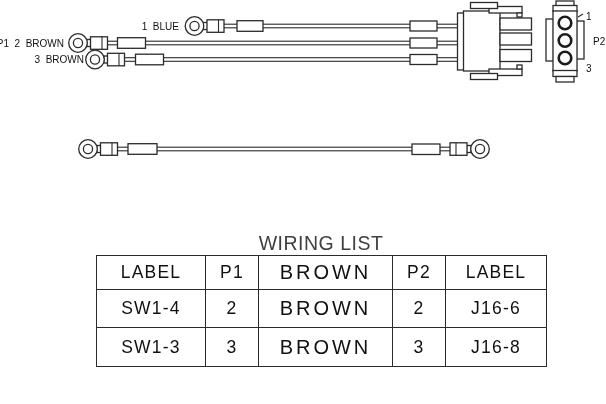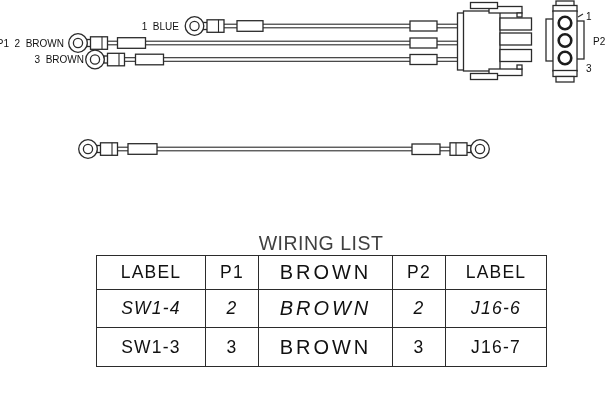--- a/index.html
+++ b/index.html
@@ -22,21 +22,21 @@
   table.wiring{
     position:absolute;left:96px;top:255px;width:450px;
     border-collapse:collapse;table-layout:fixed;background:#fff;
   }
   table.wiring td,table.wiring th{
     border:1.6px solid #2b2b2b;text-align:center;vertical-align:middle;
     font-weight:normal;font-size:17.5px;letter-spacing:1.2px;color:#111;
     padding:0;overflow:hidden;
   }
   table.wiring .lg{font-size:20px;letter-spacing:3px;}
-  tr.hrow{height:34px;} tr.r1{height:33px;} tr.r2{height:38px;font-style:italic;} tr.r3{height:39px;}
+  tr.hrow{height:34px;} tr.r1{height:33px;} tr.r2{height:38px;} tr.r3{height:39px;}
 </style>
 </head>
 <body>
 
 <div class="canvas">
 
   <svg width="606" height="215" viewBox="0 0 606 215">
 
     <g>
       <rect class="thin" x="222" y="24.2" width="240" height="3.6"></rect>
@@ -161,17 +161,17 @@
         <td>2</td>
         <td class="lg">BROWN</td>
         <td>2</td>
         <td>J16-6</td>
       </tr>
       <tr class="r3">
         <td>SW1-3</td>
         <td>3</td>
         <td class="lg">BROWN</td>
         <td>3</td>
-        <td>J16-7</td>
+        <td>J16-8</td>
       </tr>
     </tbody>
   </table>
 </div>
 
 </body></html>

